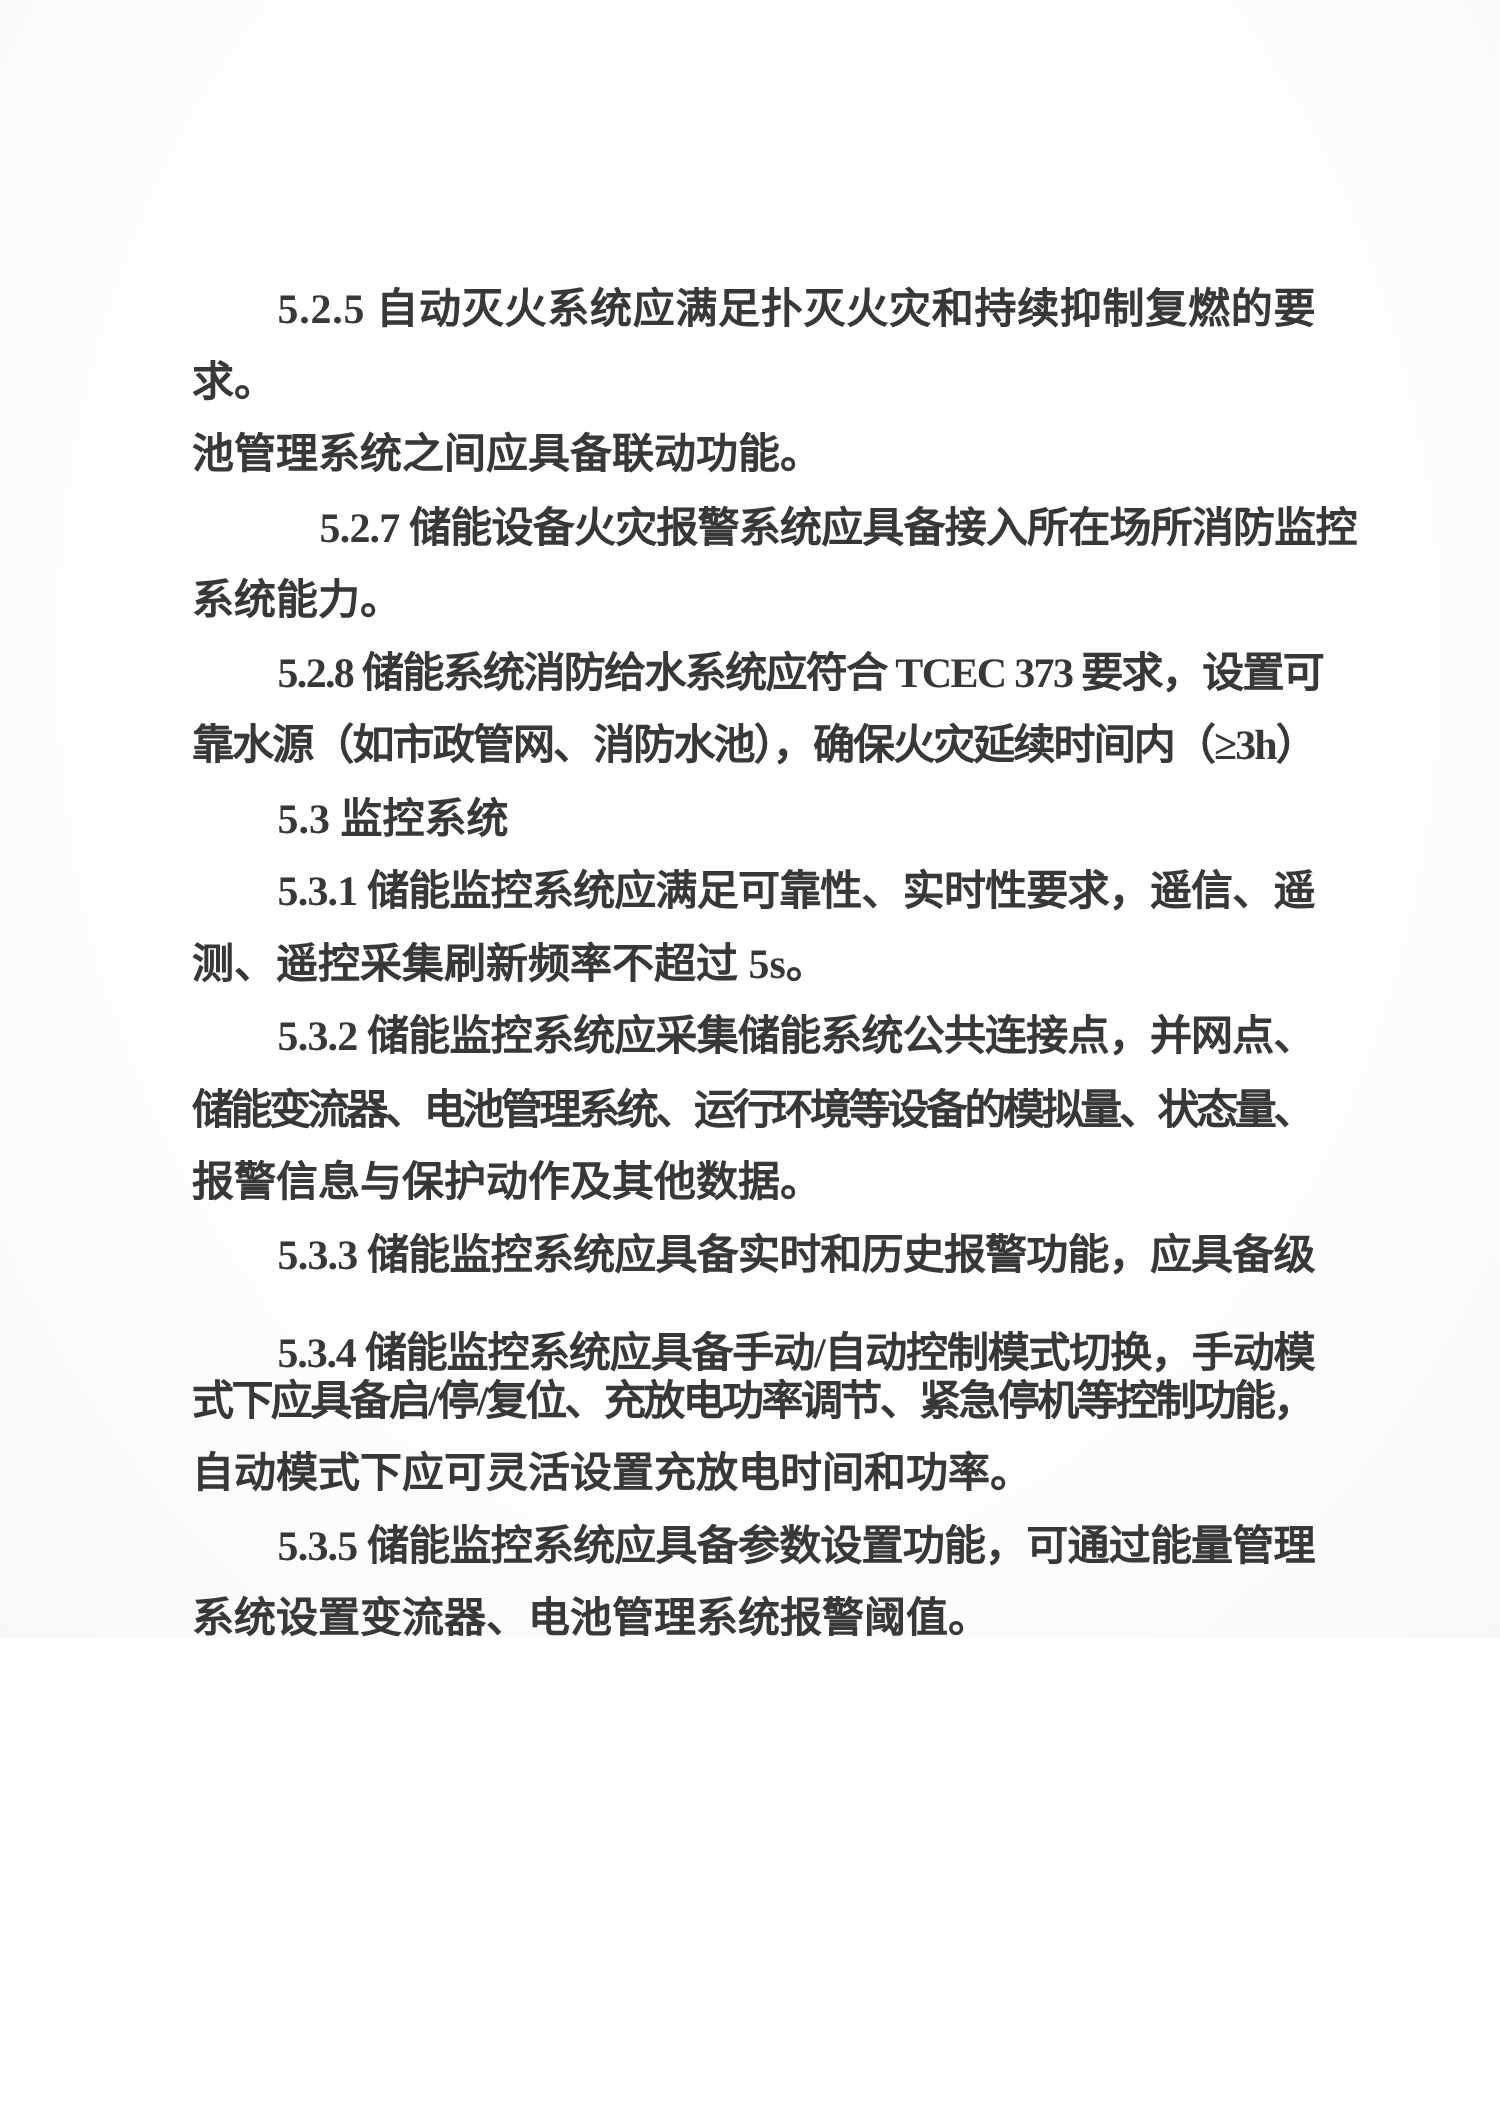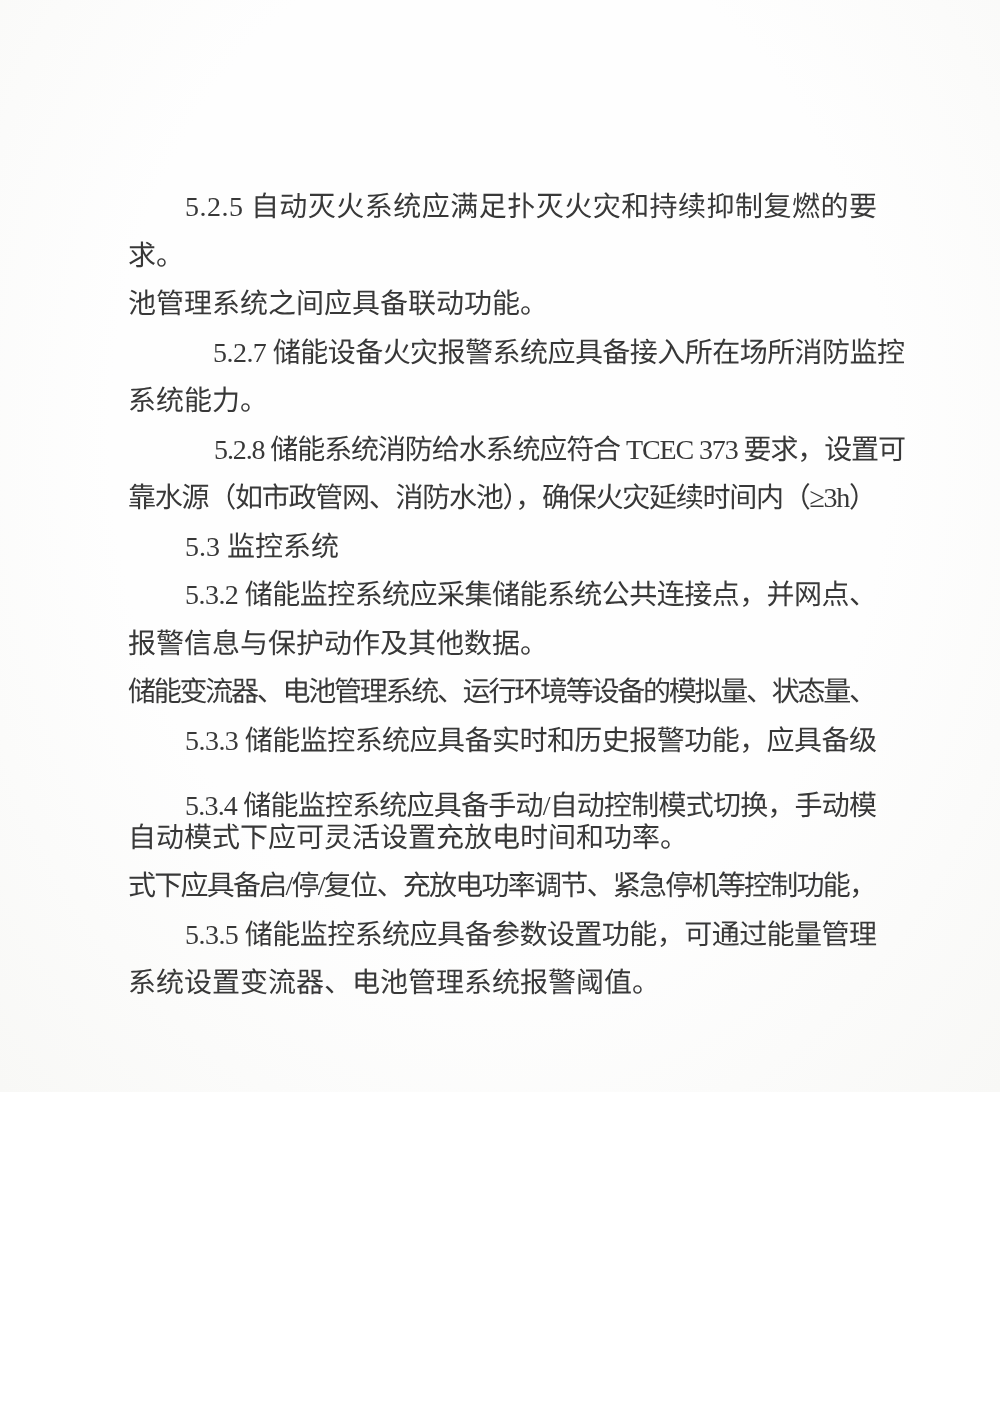--- a/index.html
+++ b/index.html
@@ -10,20 +10,21 @@
     width: 1000px;
     height: 1414px;
     font-family: "Liberation Serif", "DejaVu Serif", serif;
   }
   .page {
     position: relative;
     width: 1000px;
     height: 1092px;
     overflow: hidden;
     background: radial-gradient(ellipse at 50% 40%, #fefefe 55%, #f8f8f6 100%);
+    font-weight: bold;
   }
   .textblock {
     position: absolute;
     left: 128px;
     top: 183px;
     width: 749px;
   }
   .line {
     height: 48.5px;
     line-height: 48.5px;
@@ -63,43 +64,47 @@
     <section>
       <div class="line"><span>池管理系统之间应具备联动功能。</span></div>
     </section>
 
     <section>
       <div class="line indent j"><span style="letter-spacing: -0.536272px; margin-left: 28px;">5.2.7 储能设备火灾报警系统应具备接入所在场所消防监控</span></div>
       <div class="line"><span>系统能力。</span></div>
     </section>
 
     <section>
-      <div class="line indent j"><span style="letter-spacing: -1.10478px; margin-left: 29px;">5.2.8 储能系统消防给水系统应符合 TCEC 373 要求，设置可</span></div>
+      <div class="line indent j"><span style="letter-spacing: -1.10478px;">5.2.8 储能系统消防给水系统应符合 TCEC 373 要求，设置可</span></div>
       <div class="line j"><span style="letter-spacing: -1.25431px;">靠水源（如市政管网、消防水池），确保火灾延续时间内（≥3h）</span></div>
     </section>
 
     <section>
       <div class="line indent"><span>5.3 监控系统</span></div>
     </section>
 
+    <section>
+      <div class="line indent j"><span style="letter-spacing: -0.536272px;">5.3.1 储能监控系统应满足可靠性、实时性要求，遥信、遥</span></div>
+      <div class="line"><span>测、遥控采集刷新频率不超过 5s。</span></div>
+    </section>
 
     <section>
       <div class="line indent j"><span style="letter-spacing: -0.536272px;">5.3.2 储能监控系统应采集储能系统公共连接点，并网点、</span></div>
+      <div class="line j"><span style="letter-spacing: -2.25056px;">储能变流器、电池管理系统、运行环境等设备的模拟量、状态量、</span></div>
       <div class="line"><span>报警信息与保护动作及其他数据。</span></div>
-      <div class="line j"><span style="letter-spacing: -2.25056px;">储能变流器、电池管理系统、运行环境等设备的模拟量、状态量、</span></div>
     </section>
 
     <section>
       <div class="line indent j"><span style="letter-spacing: -0.536272px; text-align: center;">5.3.3 储能监控系统应具备实时和历史报警功能，应具备级</span></div>
     </section>
 
     <section>
       <div class="line indent j"><span style="letter-spacing: -0.786099px; margin-top: 17px;">5.3.4 储能监控系统应具备手动/自动控制模式切换，手动模</span></div>
+      <div class="line j"><span style="letter-spacing: -1.74353px;">式下应具备启/停/复位、充放电功率调节、紧急停机等控制功能，</span></div>
       <div class="line"><span>自动模式下应可灵活设置充放电时间和功率。</span></div>
-      <div class="line j"><span style="letter-spacing: -1.74353px;">式下应具备启/停/复位、充放电功率调节、紧急停机等控制功能，</span></div>
     </section>
 
     <section>
       <div class="line indent j"><span style="letter-spacing: -0.536272px;">5.3.5 储能监控系统应具备参数设置功能，可通过能量管理</span></div>
       <div class="line"><span>系统设置变流器、电池管理系统报警阈值。</span></div>
     </section>
 
   </div>
 
   <div class="footer">— 15 —</div>

